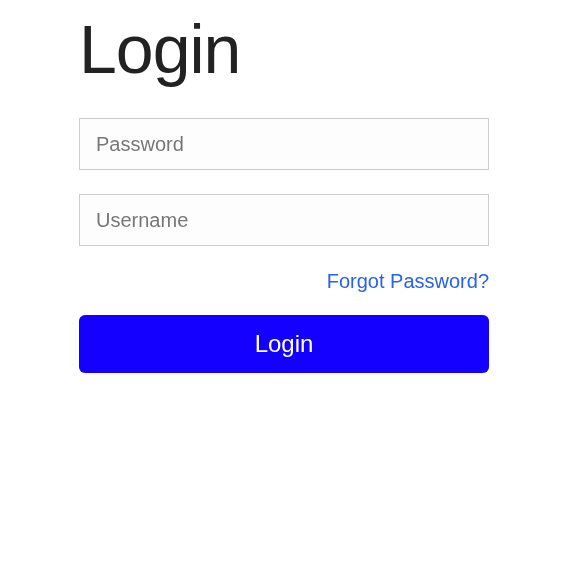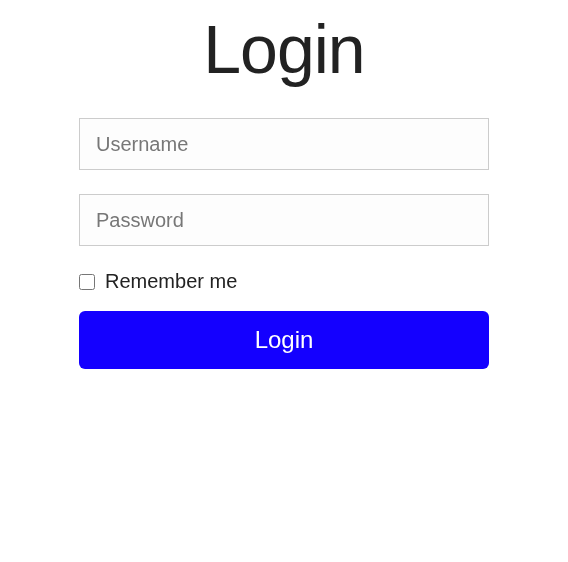--- a/index.html
+++ b/index.html
@@ -14,21 +14,20 @@
       height: 562px;
       display: flex;
       justify-content: center;
       align-items: flex-start;
       padding-top: 10px;
     }
     .login-container {
       width: 410px;
       display: flex;
       flex-direction: column;
-      align-items: center;
     }
     .title {
       font-size: 68px;
       font-weight: 300;
       color: #222;
       margin-bottom: 30px;
       letter-spacing: -1px;
     }
     .input-field {
       width: 100%;
@@ -90,25 +89,24 @@
       text-decoration: none;
       cursor: pointer;
     }
   </style>
 </head>
 <body>
 
 <div class="login-container">
   <h1 class="title">Login</h1>
 
+  <input type="password" class="input-field" placeholder="Password" style="">
+
   <input type="text" class="input-field" placeholder="Username" style="">
 
-  <input type="password" class="input-field" placeholder="Password" style="">
 
-  <div class="remember-row">
-    <input type="checkbox" style="">
-    <label>Remember me</label>
+  <div class="forgot-row">
+    <a class="forgot-link">Forgot Password?</a>
   </div>
-
 
   <button class="login-button">Login</button>
 
 </div>
 
 </body></html>

